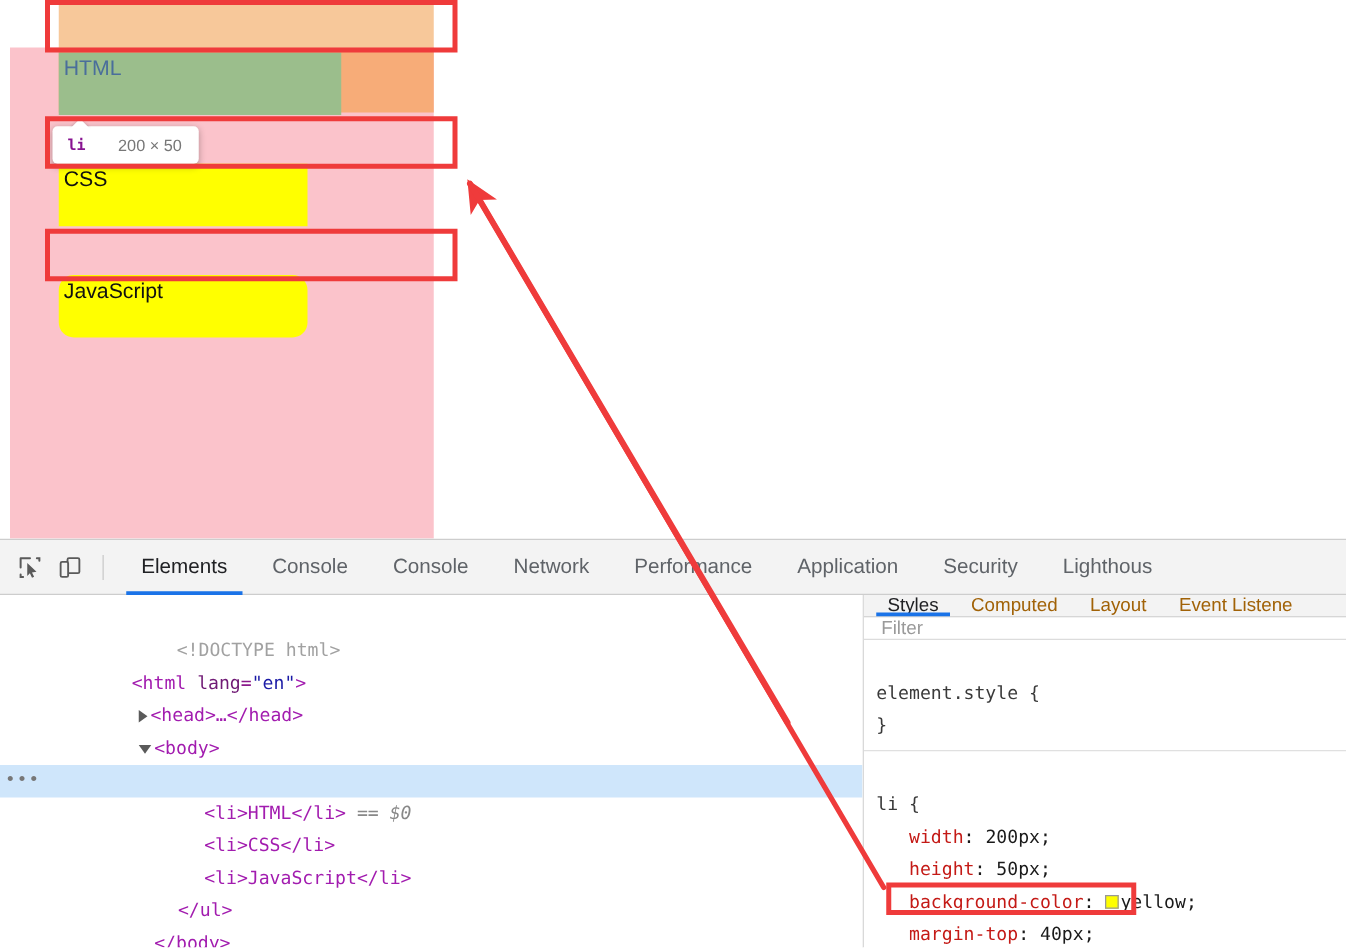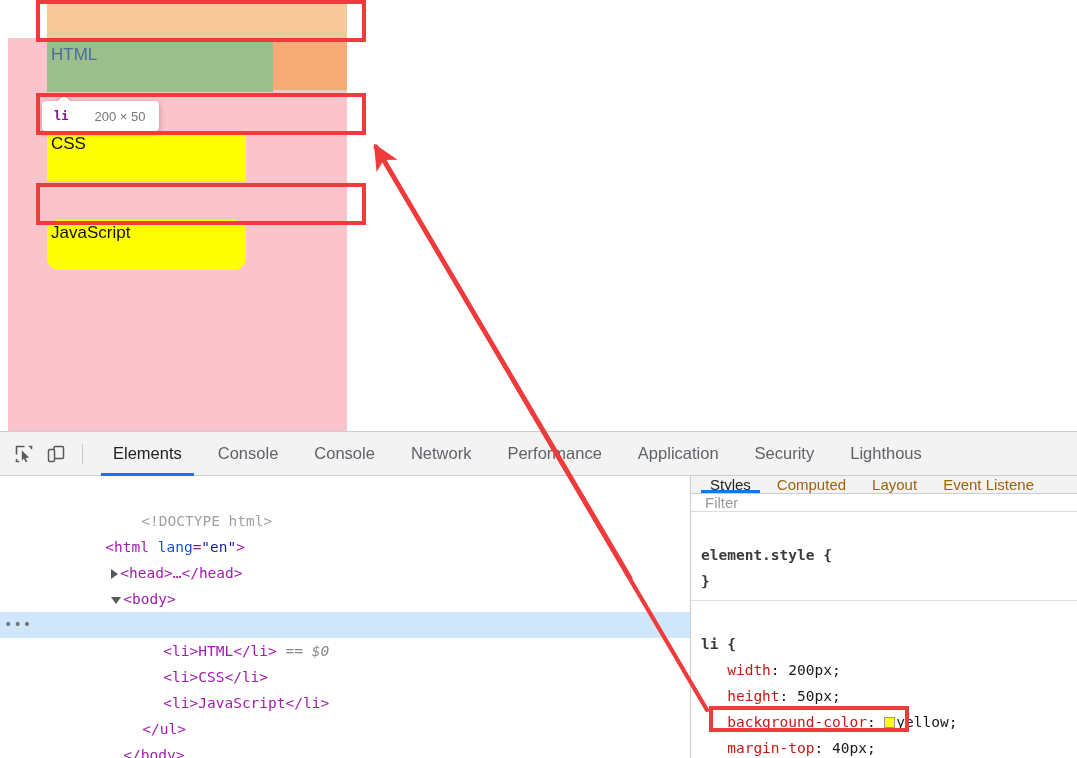--- a/index.html
+++ b/index.html
@@ -182,21 +182,21 @@
     overflow: hidden;
   }
   .dom-row { position: relative; height: 26px; white-space: pre; color: #333; }
   .dom-row.selected { background: #cfe6fb; }
   .dom-row .dots {
     position: absolute; left: 4px; top: -1px;
     color: #777; letter-spacing: 1px; font-size: 14px;
   }
   .punct  { color: #8b1a8b; }
   .tagname{ color: #a21caf; }
-  .attr   { color: #1d4ed8; margin-top: 44px; }
+  .attr   { color: #701a75; margin-top: 44px; }
   .attrval{ color: #1a1aa6; }
   .doctype{ color: #a1a1a1; margin-left: 36px; }
   .dollar { color: #888888; font-style: italic; }
   .twisty {
     display: inline-block;
     width: 0; height: 0;
     vertical-align: middle;
     margin-right: 2px;
   }
   .twisty.closed {
@@ -261,21 +261,21 @@
 
   .css-block {
     font-family: "DejaVu Sans Mono", monospace;
     font-size: 14.5px;
     line-height: 26px;
     color: #333;
     padding: 4px 0 6px 10px;
     white-space: pre;
   }
   .css-block + .css-block { border-top: 1px solid #e0e0e0; }
-  .sel      { color: #3a3a3a; font-weight: bold; }
+  .sel      { color: #3a3a3a; }
   .prop     { color: #c41a16; }
   .val      { color: #1a1a1a; }
   .swatch {
     display: inline-block;
     width: 11px; height: 11px;
     background: #FFFF00;
     border: 1px solid #999;
     vertical-align: -1px;
     margin-right: 1px;
   }

